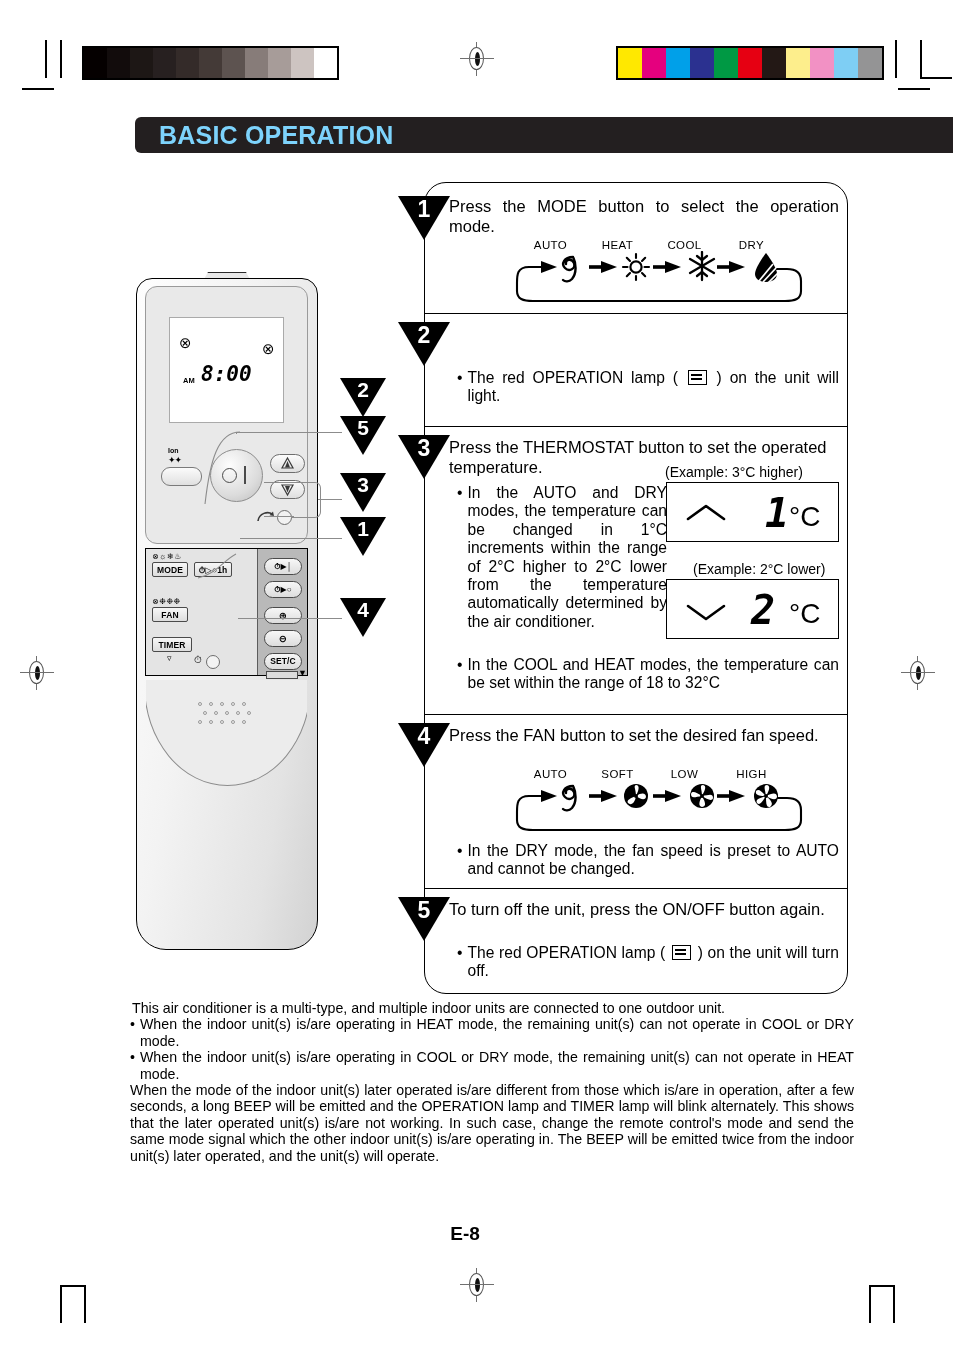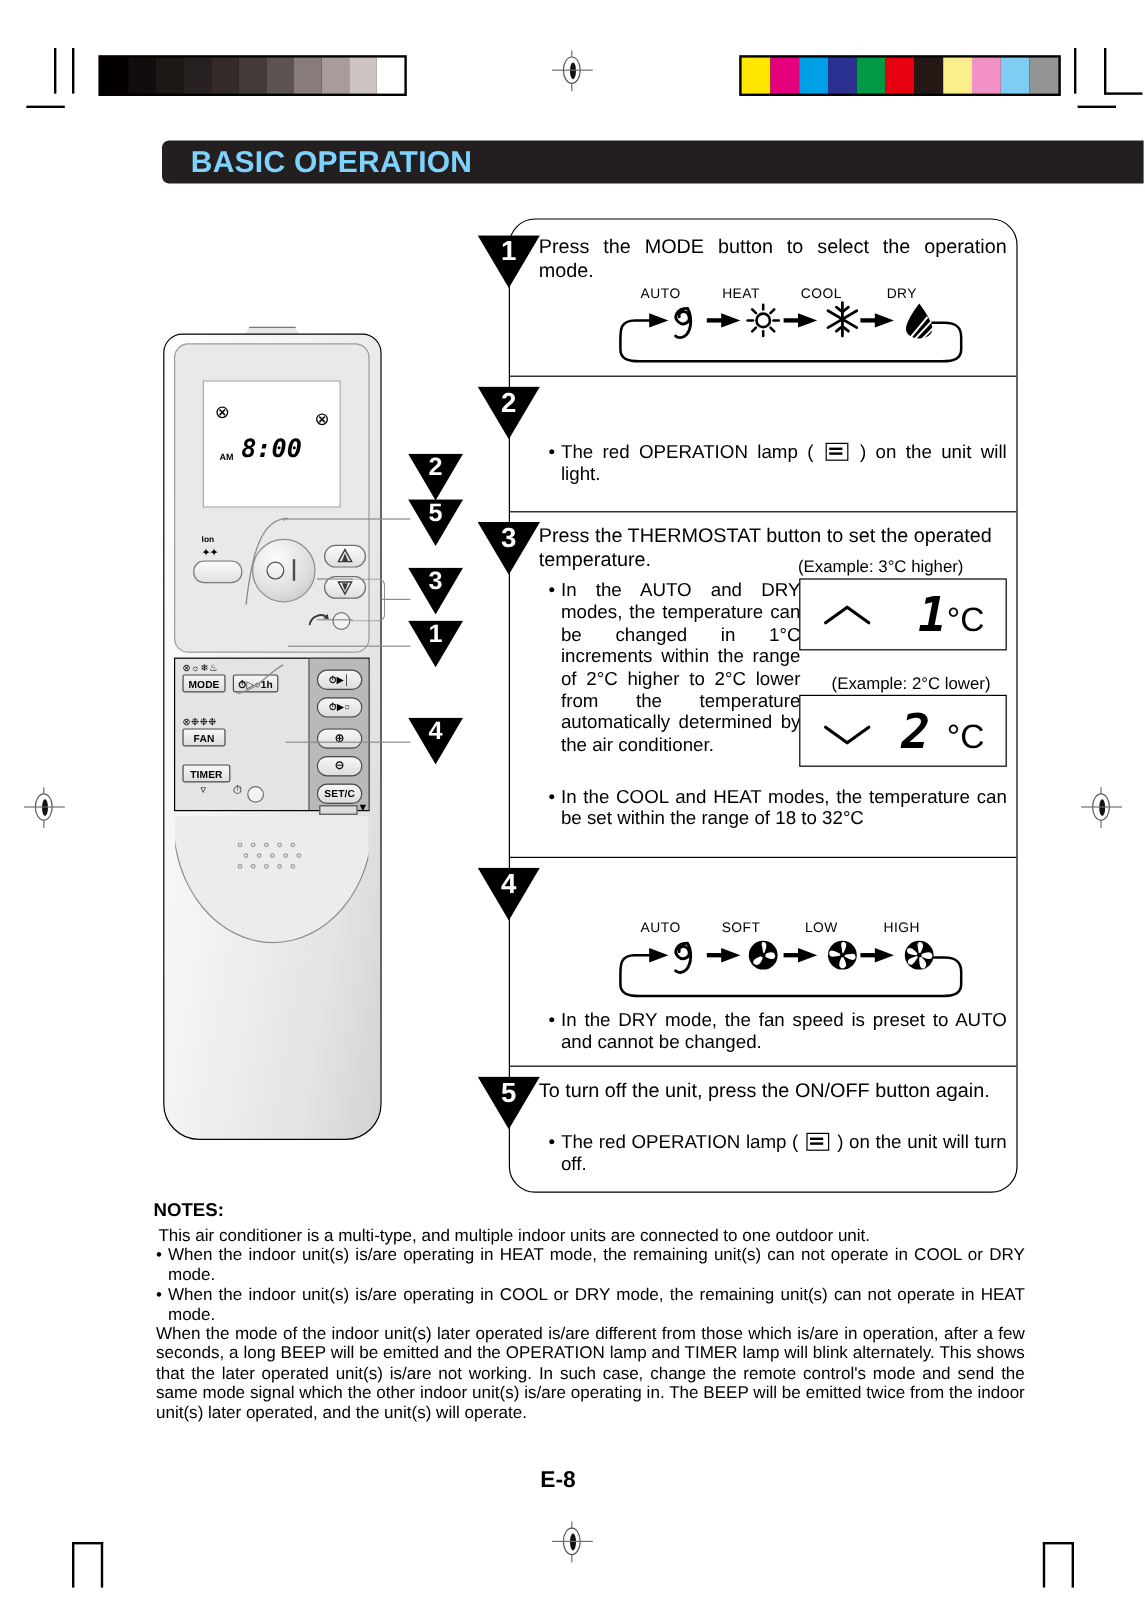--- a/index.html
+++ b/index.html
@@ -421,20 +421,21 @@
     <div class="exbox" style="left:241px;top:153px;width:173px;height:60px;">
       <svg class="abs" style="left:18px;top:20px;" width="42" height="24" viewBox="0 0 42 24">
         <path d="M3 6 L21 19 L39 6" fill="none" stroke="#000" stroke-width="2.6" stroke-linecap="round" stroke-linejoin="round"></path>
       </svg>
       <span class="lcdnum abs" style="left:84px;top:7px;font-size:40px;">2</span>
       <span class="abs" style="left:122px;top:18px;font-size:28px;">°C</span>
     </div>
   </div>
 
   <div class="steprow" style="top:531px;height:174px;">
+    <div class="steptxt" style="position:absolute;left:24px;top:12px;width:390px;">Press the FAN button to set the desired fan speed.</div>
 
     <div class="cyclelabels" style="left:92px;top:54px;width:268px;">
       <span style="width:67px">AUTO</span>
       <span style="width:67px">SOFT</span>
       <span style="width:67px">LOW</span>
       <span style="width:67px">HIGH</span>
     </div>
 
     <svg class="cycle" style="left:86px;top:66px;" width="296" height="56" viewBox="0 0 296 56">
       <path d="M38 16 L18 16 C6 16 6 24 6 32 L6 40 C6 48 12 50 22 50 L274 50 C284 50 290 48 290 40 L290 30 C290 22 286 18 276 18 L258 18" fill="none" stroke="#000" stroke-width="2.1"></path>
@@ -503,21 +504,20 @@
   </div>
 </div>
 
 <div class="tri" style="left:398px;top:196px;">1</div>
 <div class="tri" style="left:398px;top:322px;">2</div>
 <div class="tri" style="left:398px;top:435px;">3</div>
 <div class="tri" style="left:398px;top:723px;">4</div>
 <div class="tri" style="left:398px;top:897px;">5</div>
 
 <div class="notes">
-  <h2>NOTES:</h2>
   <p style="padding-left:4px;">This air conditioner is a multi-type, and multiple indoor units are connected to one outdoor unit.</p>
   <div class="nbul" style="padding-left:2px;">
     <span>•</span>
     <span class="btxt just">When the indoor unit(s) is/are operating in HEAT mode, the remaining unit(s) can not operate in COOL or DRY mode.</span>
   </div>
   <div class="nbul" style="padding-left:2px;">
     <span>•</span>
     <span class="btxt just">When the indoor unit(s) is/are operating in COOL or DRY mode, the remaining unit(s) can not operate in HEAT mode.</span>
   </div>
   <p class="just" style="padding-left:2px;">When the mode of the indoor unit(s) later operated is/are different from those which is/are in operation, after a few seconds, a long BEEP will be emitted and the OPERATION lamp and TIMER lamp will blink alternately. This shows that the later operated unit(s) is/are not working. In such case, change the remote control's mode and send the same mode signal which the other indoor unit(s) is/are operating in. The BEEP will be emitted twice from the indoor unit(s) later operated, and the unit(s) will operate.</p>

